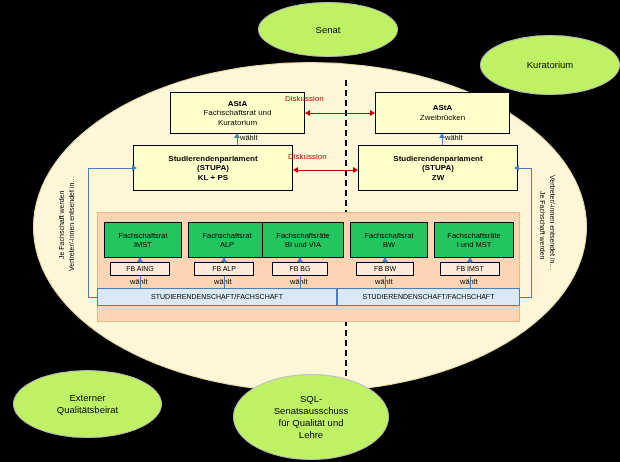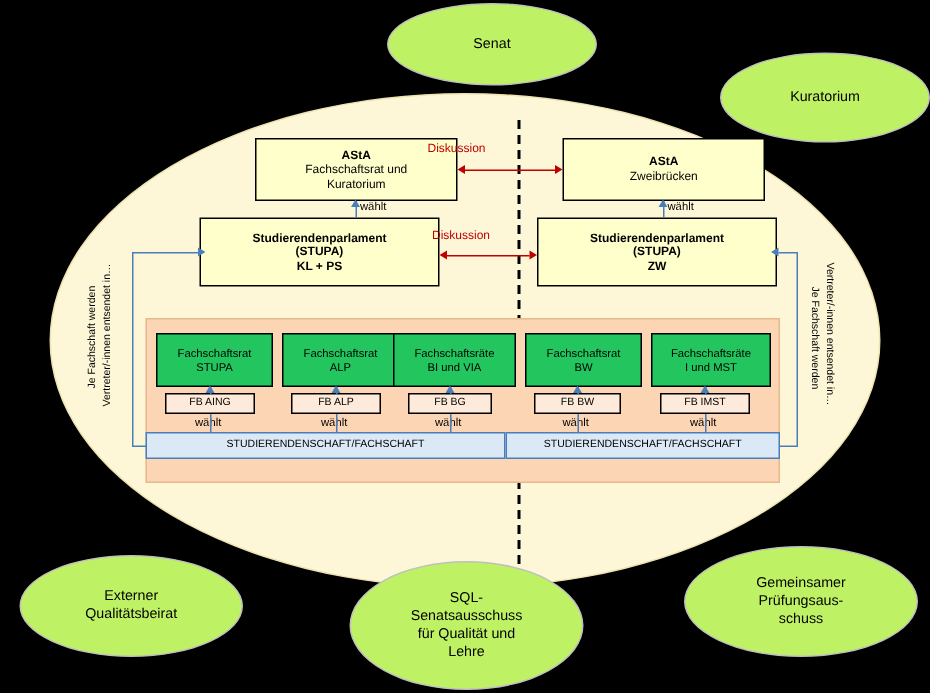--- a/index.html
+++ b/index.html
@@ -158,25 +158,20 @@
 Qualitätsbeirat</span>
   </div>
 
   <div class="abs ellipse" style="left:233px; top:374px; width:156px; height:86px;">
     <span style="white-space:pre-line;">SQL-
 Senatsausschuss
 für Qualität und
 Lehre</span>
   </div>
 
-  <div class="abs ellipse" style="left:456px; top:364px; width:156px; height:74px;">
-    <span style="white-space:pre-line;">Gemeinsamer
-Prüfungsaus-
-schuss</span>
-  </div>
 
   <div class="abs dashline" style="left:345px; top:80px; height:296px;"></div>
 
   <div class="abs box box-yellow" style="left:170px; top:92px; width:135px; height:42px; font-size:8px;">
     <div>
       <div class="lbl-bold">AStA</div>
       <div>Fachschaftsrat und</div>
       <div>Kuratorium</div>
     </div>
   </div>
@@ -214,21 +209,21 @@
   <div class="abs disk" style="left:285px; top:94px;">Diskussion</div>
 
   <div class="abs redline arrow-right-red arrow-left-red" style="left:298px; top:170px; width:55px;"></div>
   <div class="abs disk" style="left:288px; top:152px;">Diskussion</div>
 
   <div class="abs" style="left:97px; top:212px; width:423px; height:110px; background:#fcd5b4; border:1px solid #e8b98c;"></div>
 
   <div class="abs box box-green" style="left:104px; top:222px; width:78px; height:36px; font-size:7.5px;">
     <div>
       <div>Fachschaftsrat</div>
-      <div>STUPA</div>
+      <div>IMST</div>
     </div>
   </div>
   <div class="abs box box-green" style="left:188px; top:222px; width:78px; height:36px; font-size:7.5px;">
     <div>
       <div>Fachschaftsrat</div>
       <div>ALP</div>
     </div>
   </div>
   <div class="abs box box-green" style="left:262px; top:222px; width:82px; height:36px; font-size:7.5px;">
     <div>

